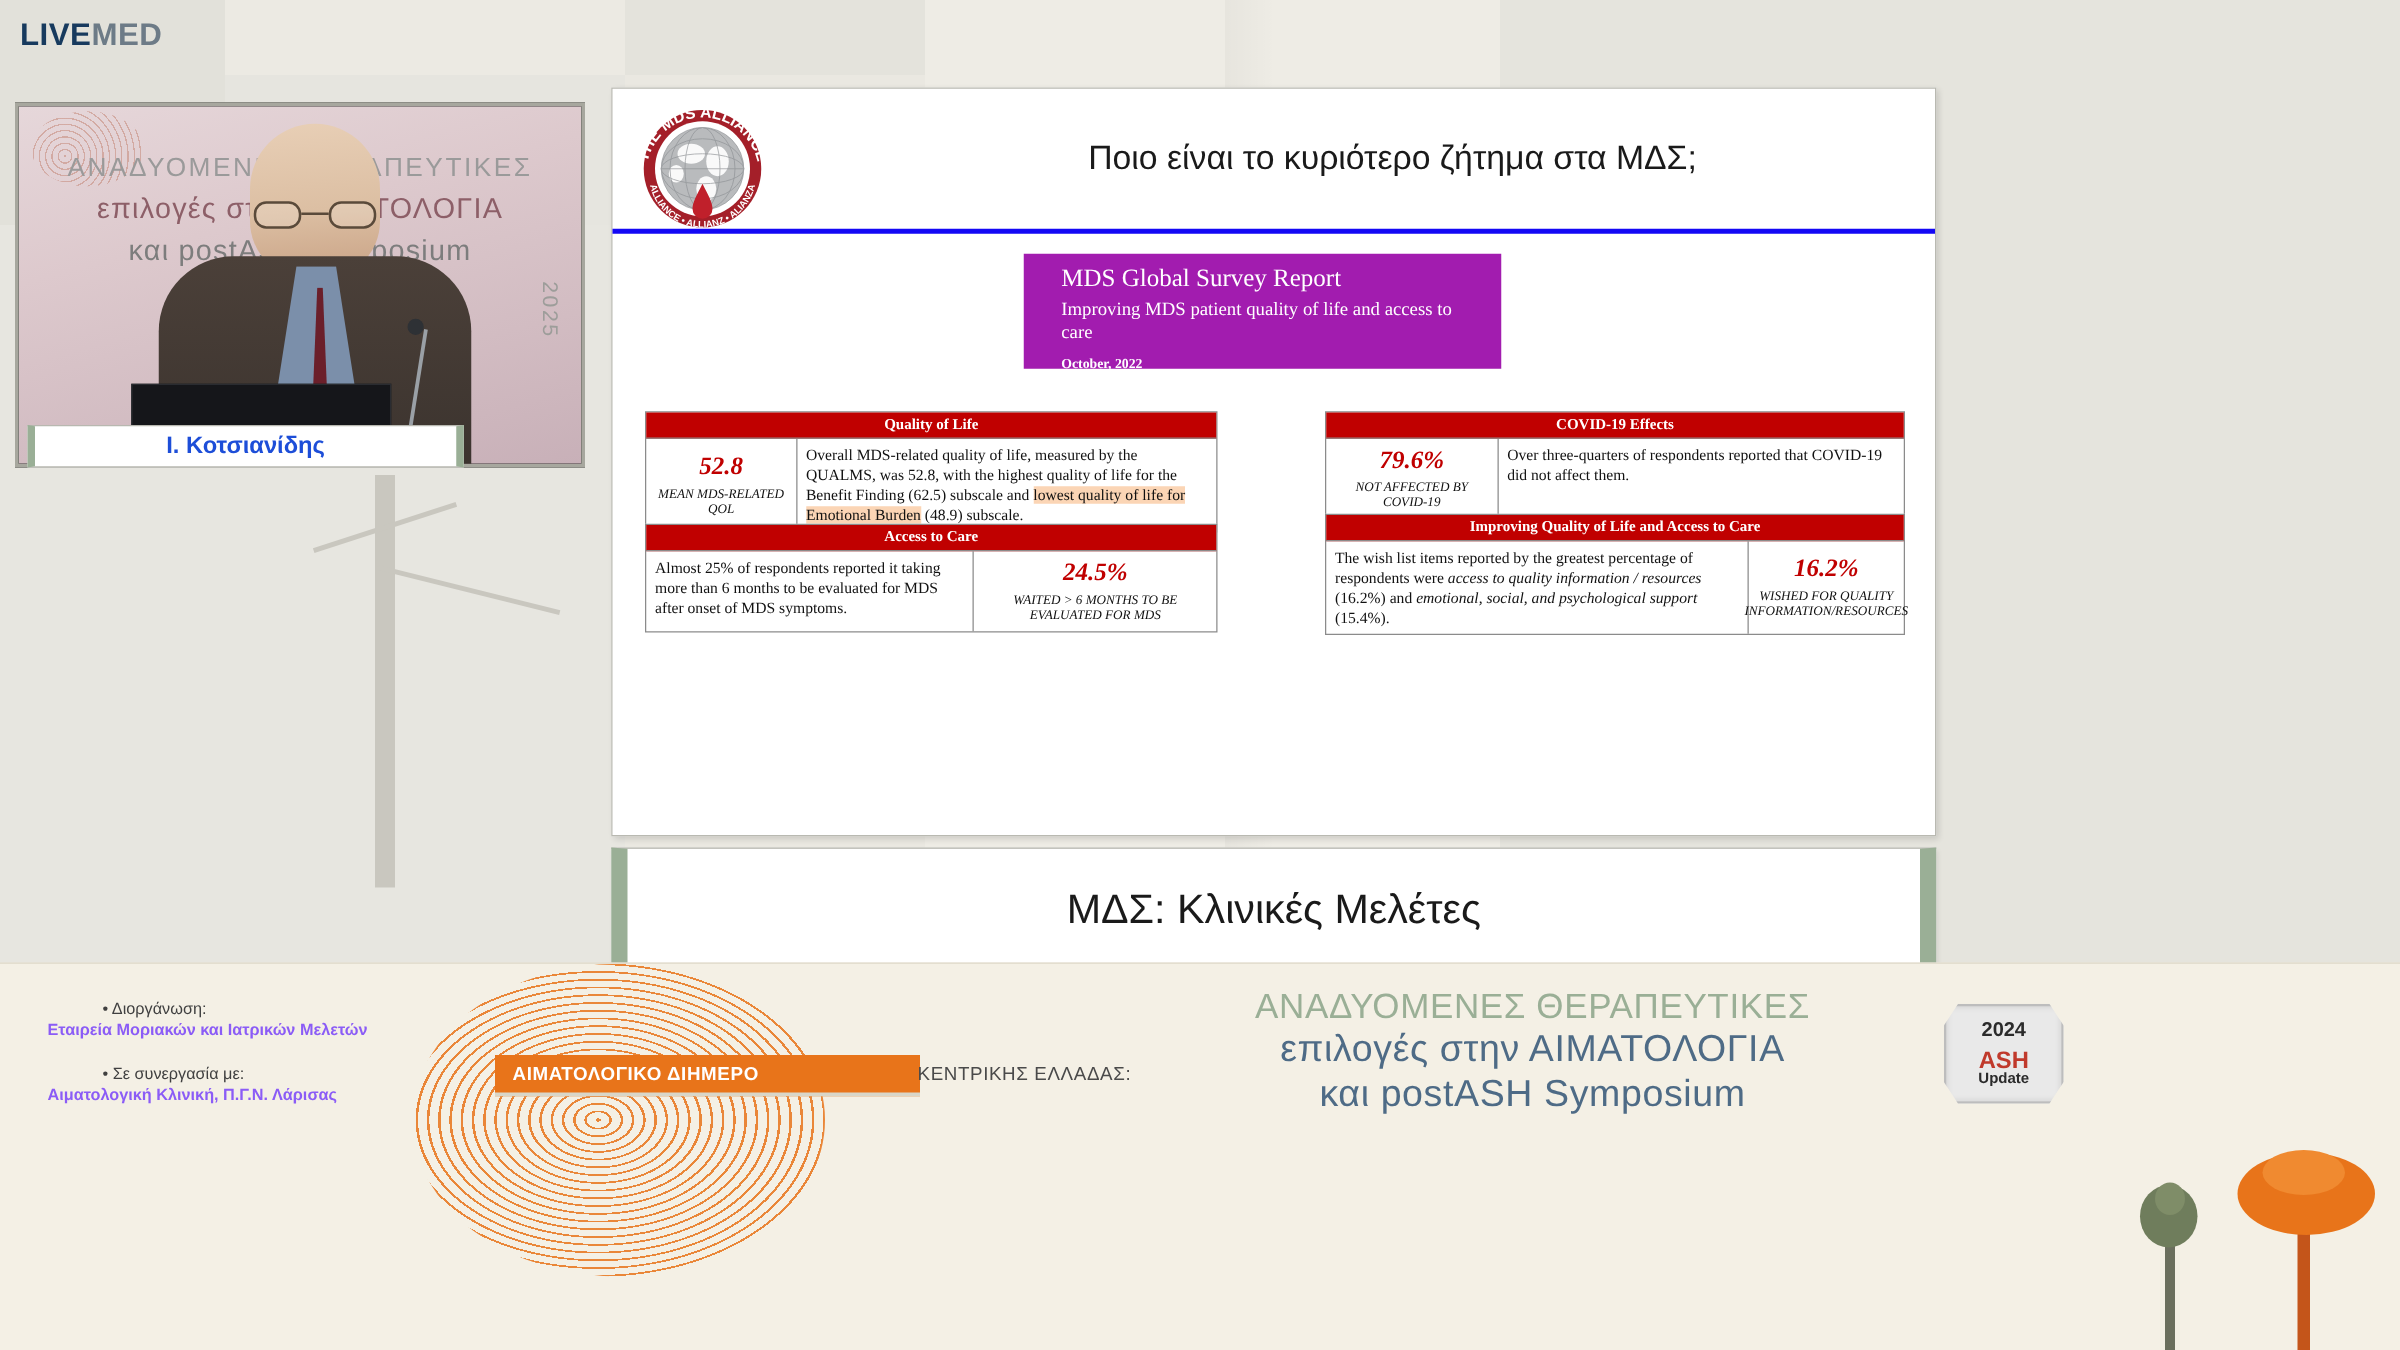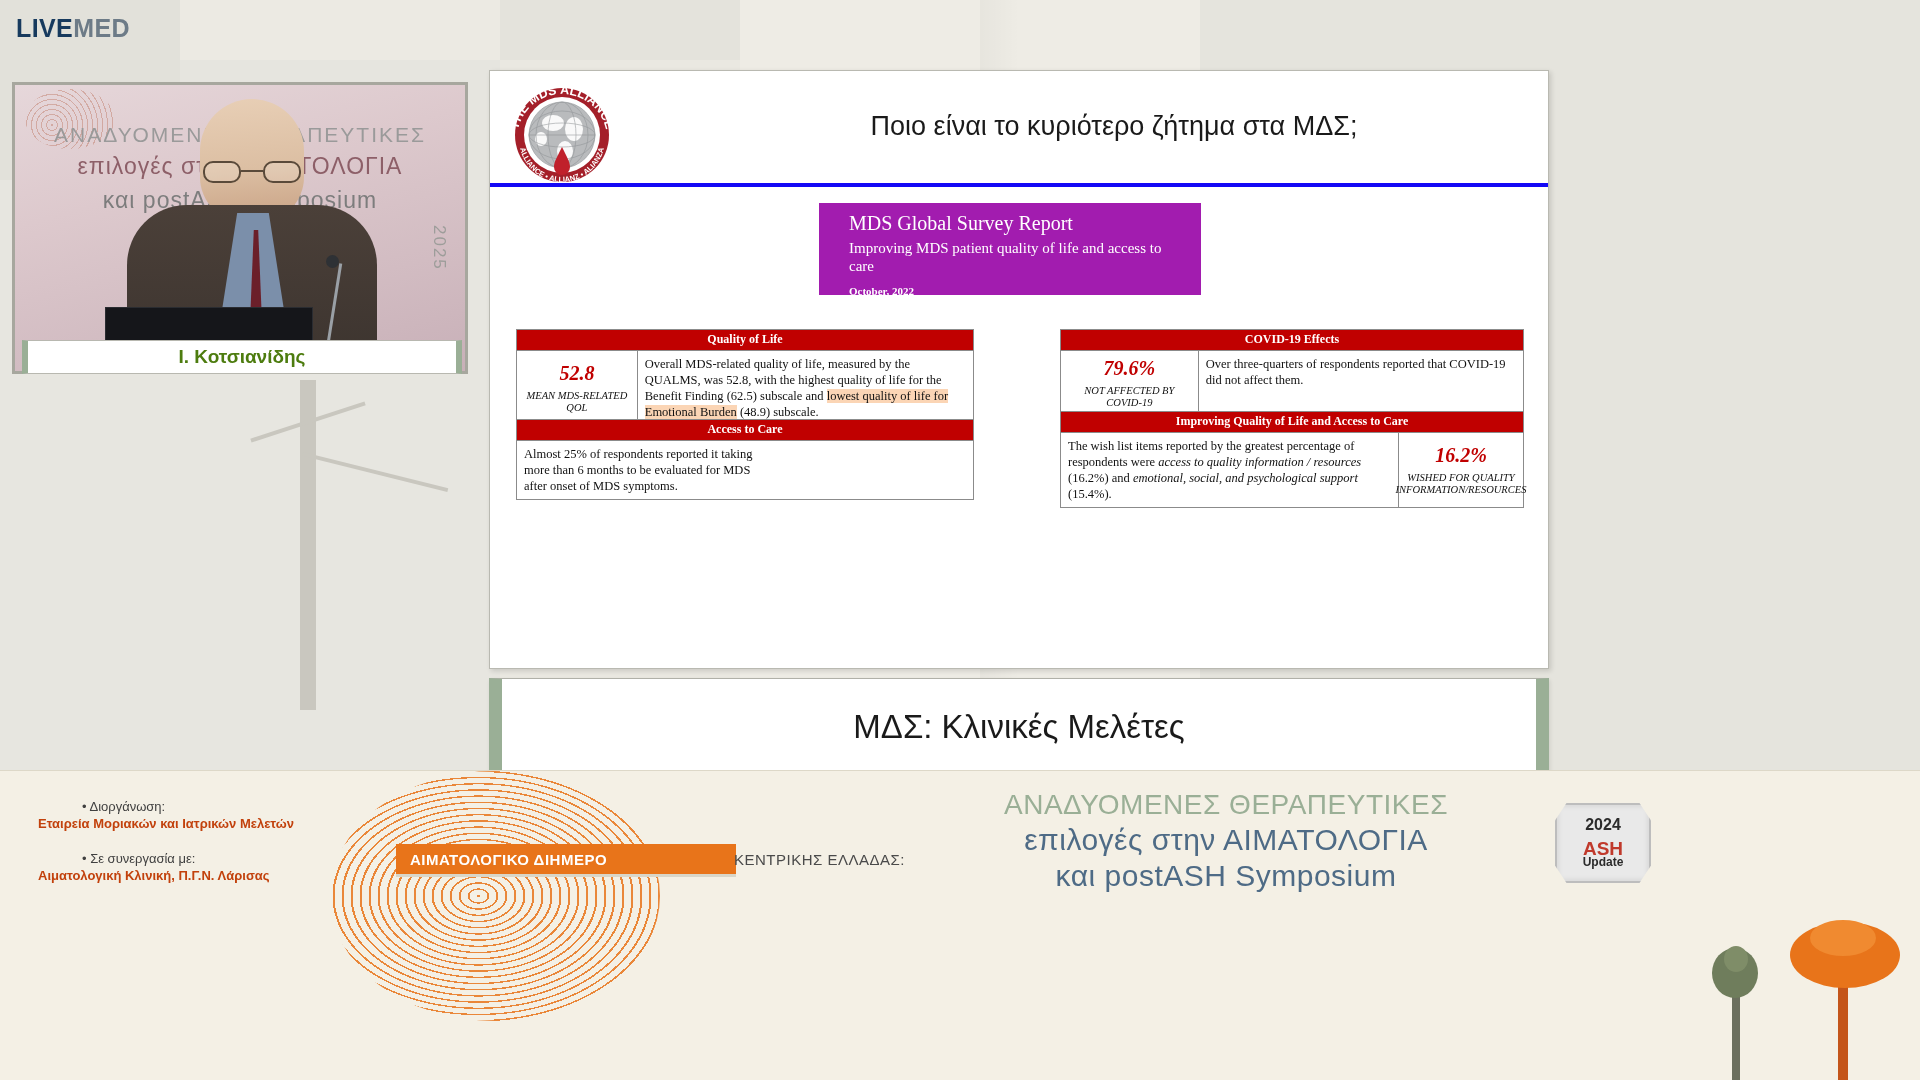--- a/index.html
+++ b/index.html
@@ -93,25 +93,25 @@
   .spk-mic {
     position:absolute; left:318px; top:178px; width:3px; height:80px;
     background:#9aa0a6; transform:rotate(9deg);
   }
   .spk-mic-head {
     position:absolute; left:311px; top:170px; width:13px; height:13px;
     border-radius:50%; background:#2e3135;
   }
 
   .name-plate {
-    position:absolute; left:22px; top:340px; width:440px; height:34px;
+    position:absolute; left:22px; top:340px; width:349px; height:34px;
     background:#fff; border:1px solid #b8b8b0; border-left:6px solid #9aaf96;
     border-right:6px solid #9aaf96;
     display:flex; align-items:center; justify-content:center;
-    font-size:19px; font-weight:bold; color:#4d7c0f;
+    font-size:19px; font-weight:bold; color:#1d4ed8;
   }
 
   
   .slide {
     position:absolute; left:489px; top:70px; width:1060px; height:599px;
     background:#fff; border:1px solid #b9b9b1;
     box-shadow:2px 2px 5px rgba(0,0,0,.14);
   }
   .slide-head { position:relative; height:113px; }
   .mds-logo {
@@ -183,21 +183,21 @@
   }
   .section-banner span { font-size:33px; color:#1a1a1a; }
 
   
   .footer {
     position:absolute; left:0; top:770px; width:1920px; height:310px;
     background:#f4f0e5; border-top:1px solid #ddd8c8; overflow:hidden;
   }
   .foot-left { position:absolute; left:38px; top:28px; }
   .foot-line { color:#404040; font-size:13px; margin-bottom:2px;margin-left:44px; }
-  .foot-sub  { color:#c2410c; font-size:13px; font-weight:bold; margin-bottom:20px; }
+  .foot-sub  { color:#8b5cf6; font-size:13px; font-weight:bold; margin-bottom:20px; }
 
   .orange-bar {
     position:absolute; left:396px; top:73px; width:340px; height:33px;
     background:#e8741a; border-bottom:3px solid #d9d6c8;
   }
   .orange-bar-text {
     position:absolute; left:410px; top:80px; font-size:15px; font-weight:bold;
     color:#fff; letter-spacing:.5px; white-space:nowrap;
   }
   .dark-bar-text {
@@ -345,20 +345,24 @@
         <div class="stat-lbl">NOT AFFECTED BY COVID-19</div>
       </div>
       <div class="cell divv c-txt">Over three-quarters of respondents reported that COVID-19 did not affect them.</div>
     </div>
   </div>
 
   <div class="tbl" id="tblAccess">
     <div class="tbl-head">Access to Care</div>
     <div class="tbl-body">
       <div class="cell c-txt">Almost 25% of respondents reported it taking more than 6 months to be evaluated for MDS after onset of MDS symptoms.</div>
+      <div class="cell stat divv c-stat">
+        <div class="stat-num">24.5%</div>
+        <div class="stat-lbl">WAITED &gt; 6 MONTHS TO BE EVALUATED FOR MDS</div>
+      </div>
     </div>
   </div>
 
   <div class="tbl" id="tblImprove">
     <div class="tbl-head">Improving Quality of Life and Access to Care</div>
     <div class="tbl-body">
       <div class="cell c-txt">
         <span>The wish list items reported by the greatest percentage of respondents were </span><span class="it">access to quality information / resources</span><span> (16.2%) and </span><span class="it">emotional, social, and psychological support</span><span> (15.4%).</span>
       </div>
       <div class="cell stat divv c-stat">

